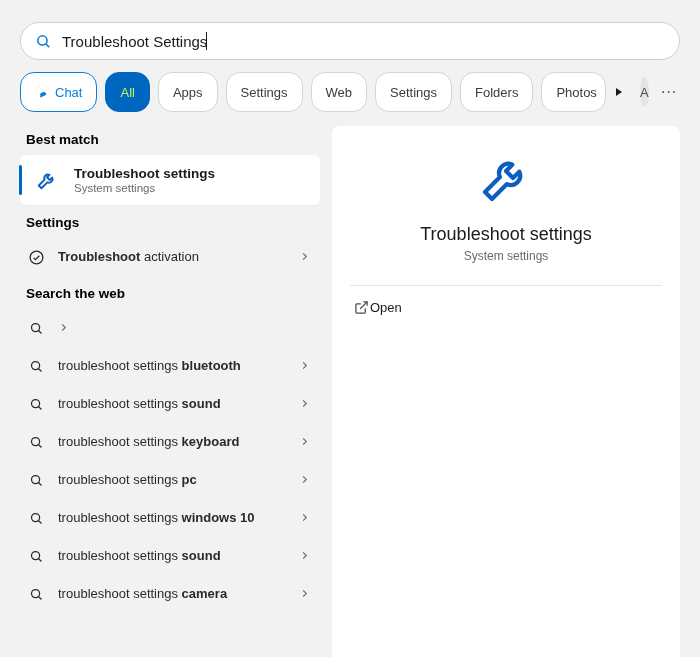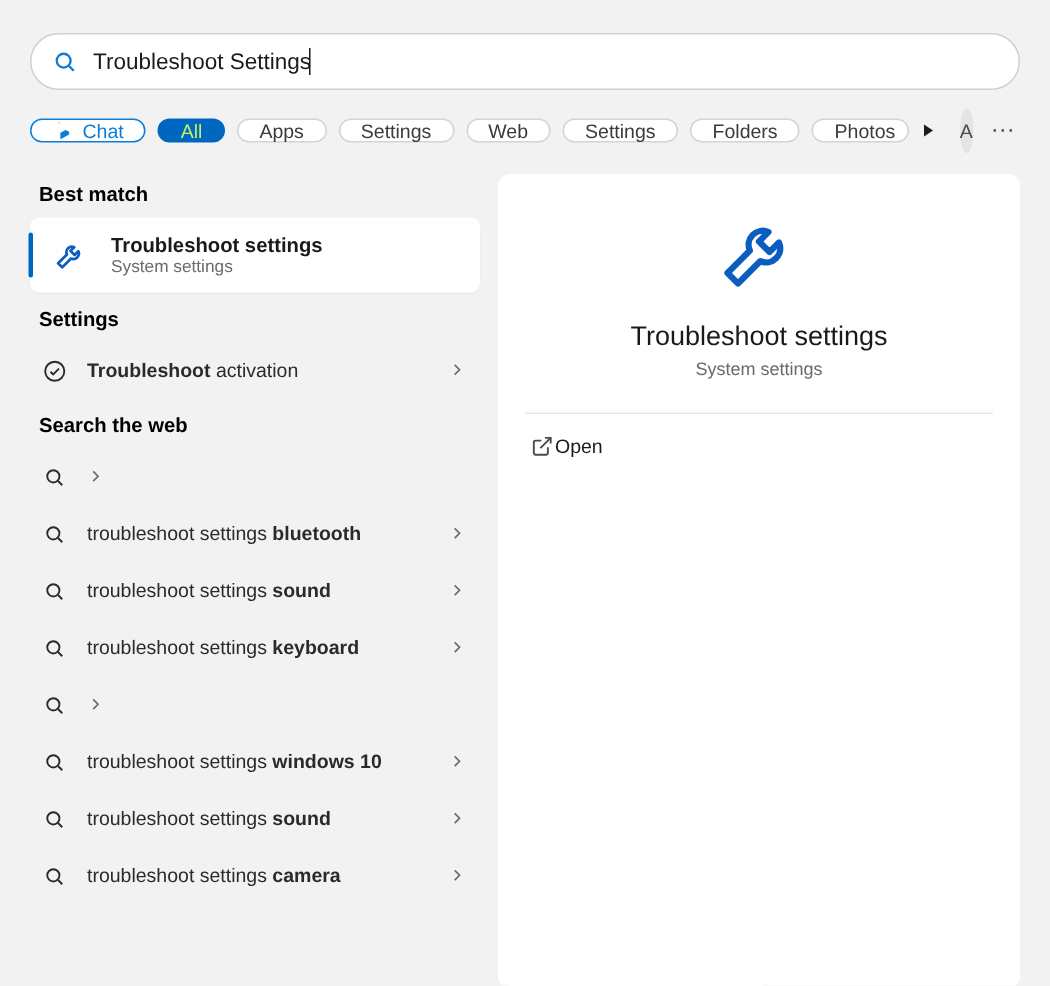--- a/index.html
+++ b/index.html
@@ -28,21 +28,21 @@
     vertical-align:middle; margin-left:-1px;
   }
   
   .tabs {
     display: flex;
     align-items: center;
     gap: 8px;
     padding: 12px 20px 10px 20px;
   }
   .pill {
-    height: 16px;
+    height: 40px;
     border-radius: 14px;
     border: 1px solid #d4d4d4;
     background: #fff;
     padding: 0 14px;
     font-size: 13px;
     color: #3a3a3a;
     display: inline-flex;
     align-items: center;
     gap: 6px;
     cursor: pointer;
@@ -298,20 +298,21 @@
           </svg></div>
     </div>
 
     <div class="row">
       <div class="icon">
           <svg width="15" height="15" viewBox="0 0 24 24" fill="none" stroke="#2a2a2a" stroke-width="2">
             <circle cx="10.5" cy="10.5" r="6.5"></circle>
             <line x1="20" y1="20" x2="15.5" y2="15.5"></line>
           </svg>
         </div>
+      <div class="label"><span>troubleshoot settings </span><b>pc</b></div>
       <div class="chev"><svg width="11" height="11" viewBox="0 0 24 24" fill="none" stroke="#6a6a6a" stroke-width="2.5">
             <path d="M9 5l7 7-7 7"></path>
           </svg></div>
     </div>
 
     <div class="row">
       <div class="icon">
           <svg width="15" height="15" viewBox="0 0 24 24" fill="none" stroke="#2a2a2a" stroke-width="2">
             <circle cx="10.5" cy="10.5" r="6.5"></circle>
             <line x1="20" y1="20" x2="15.5" y2="15.5"></line>

